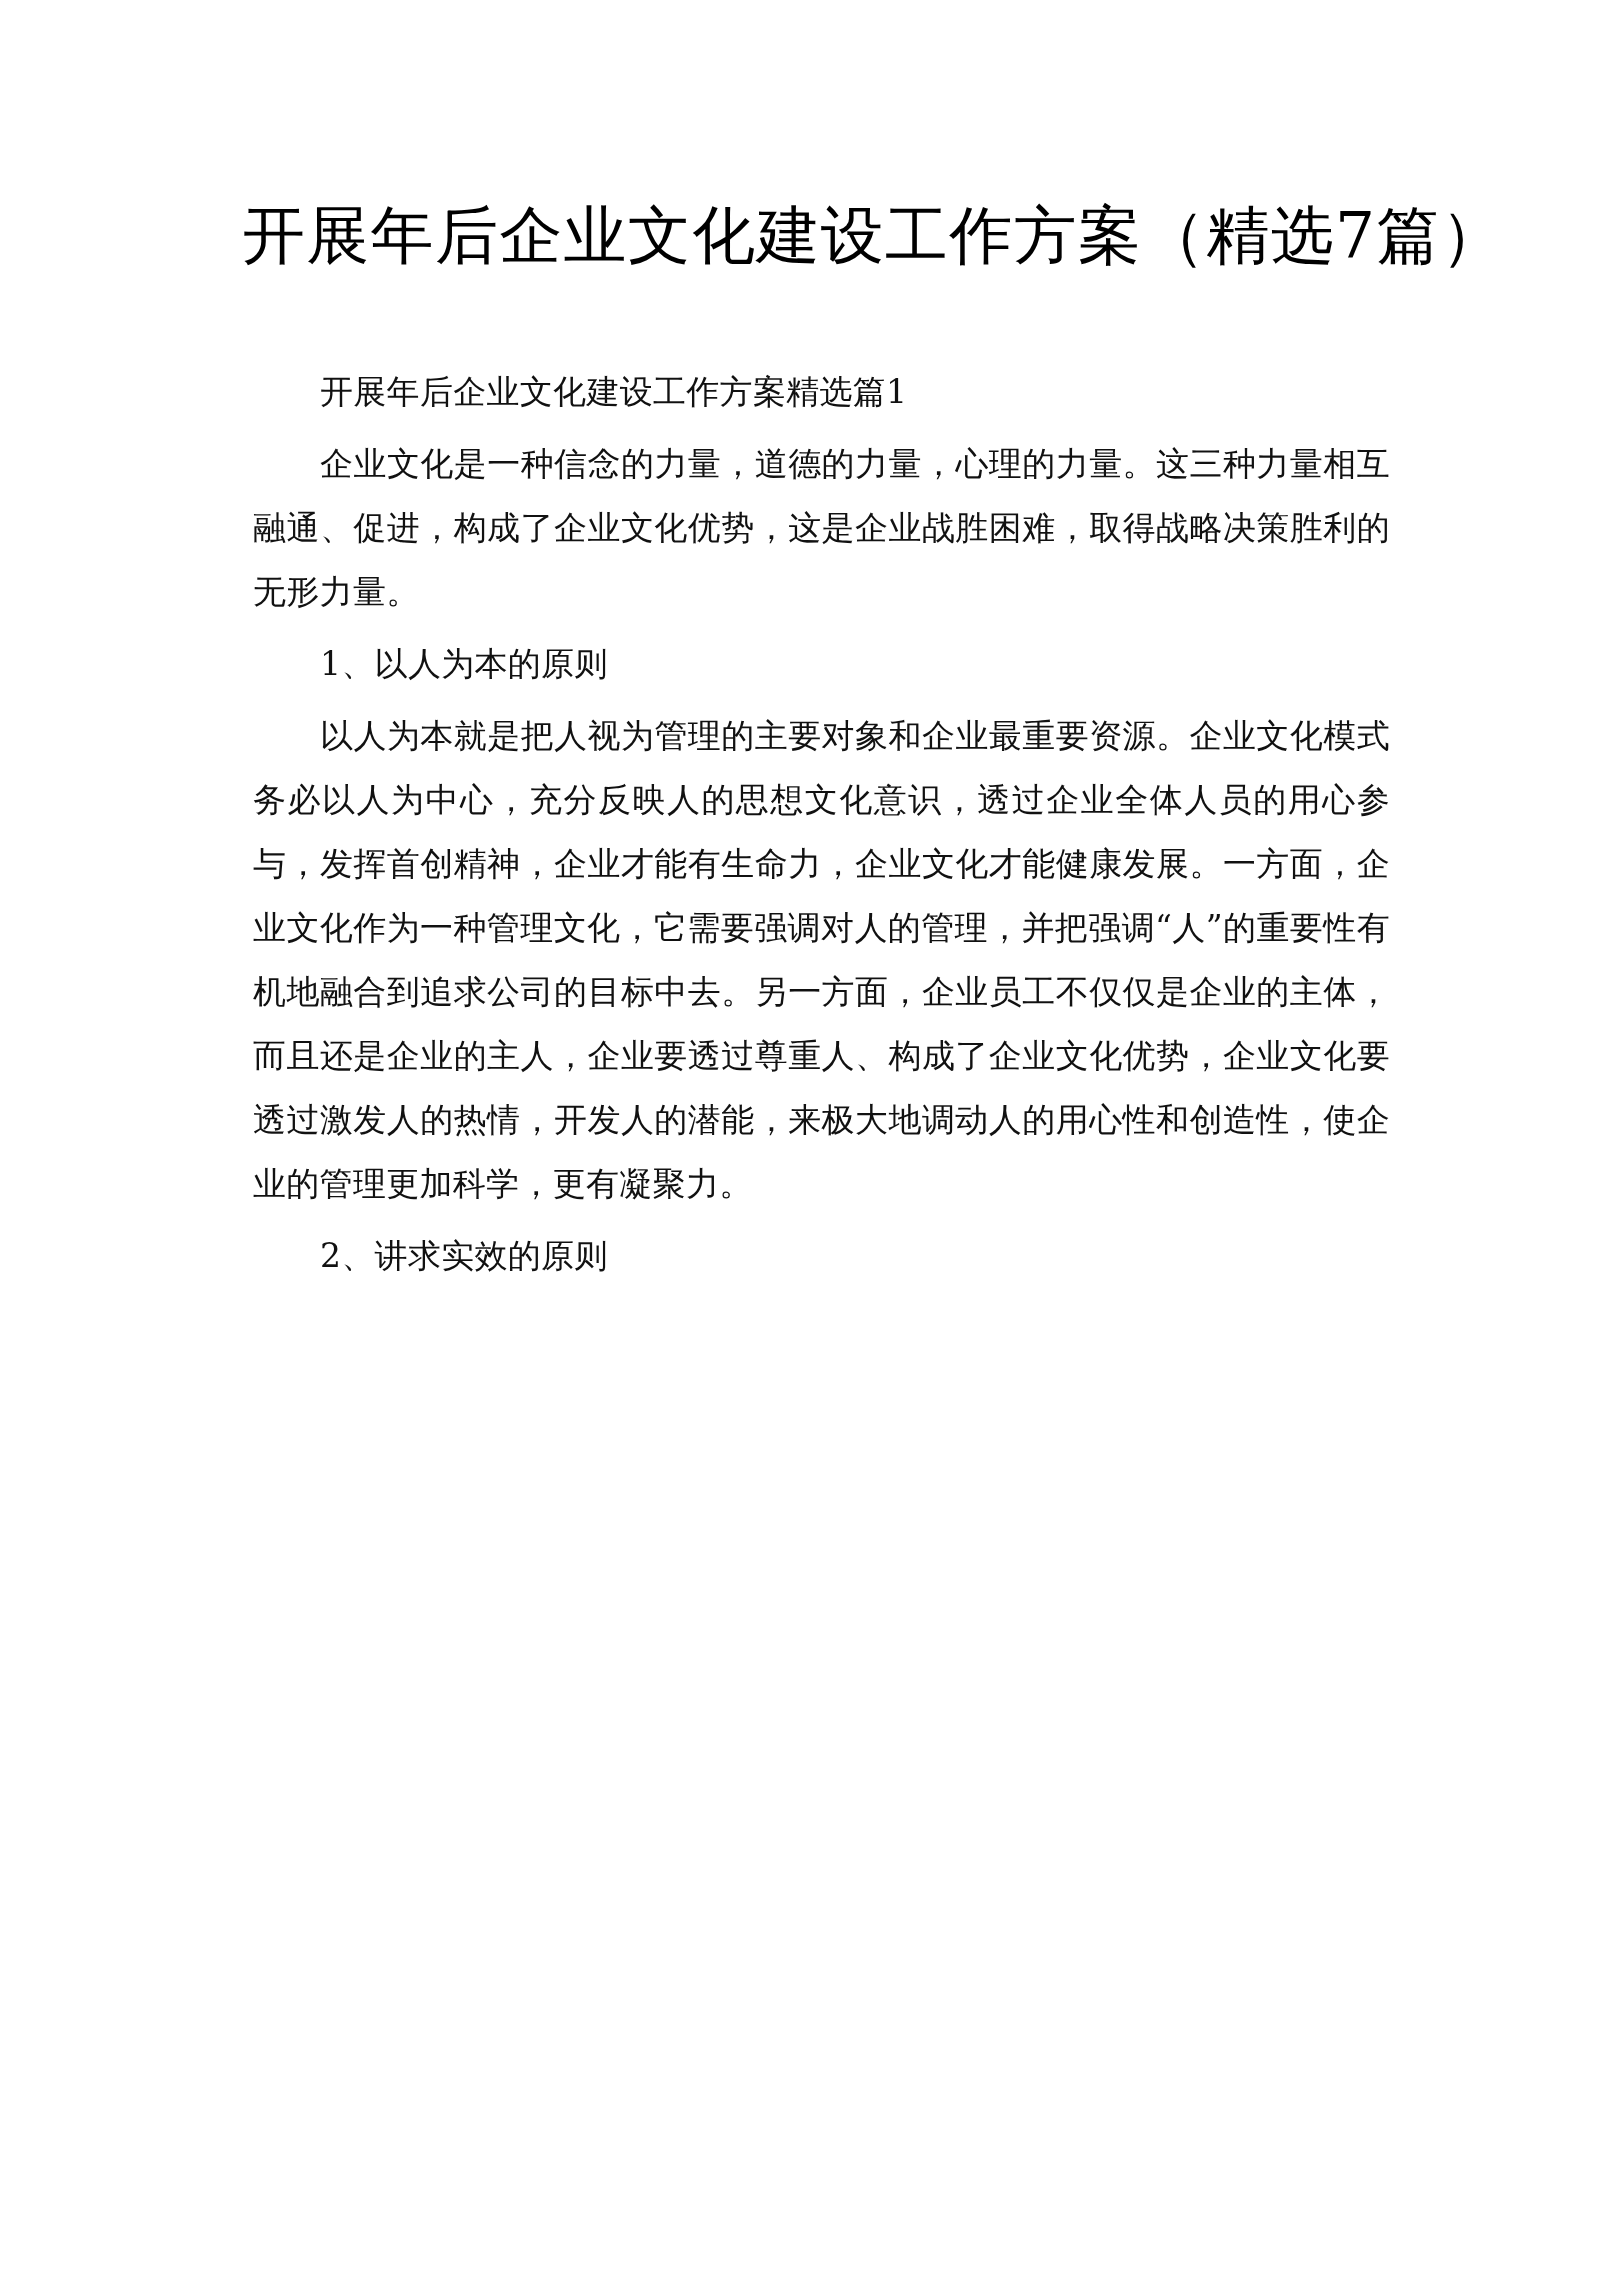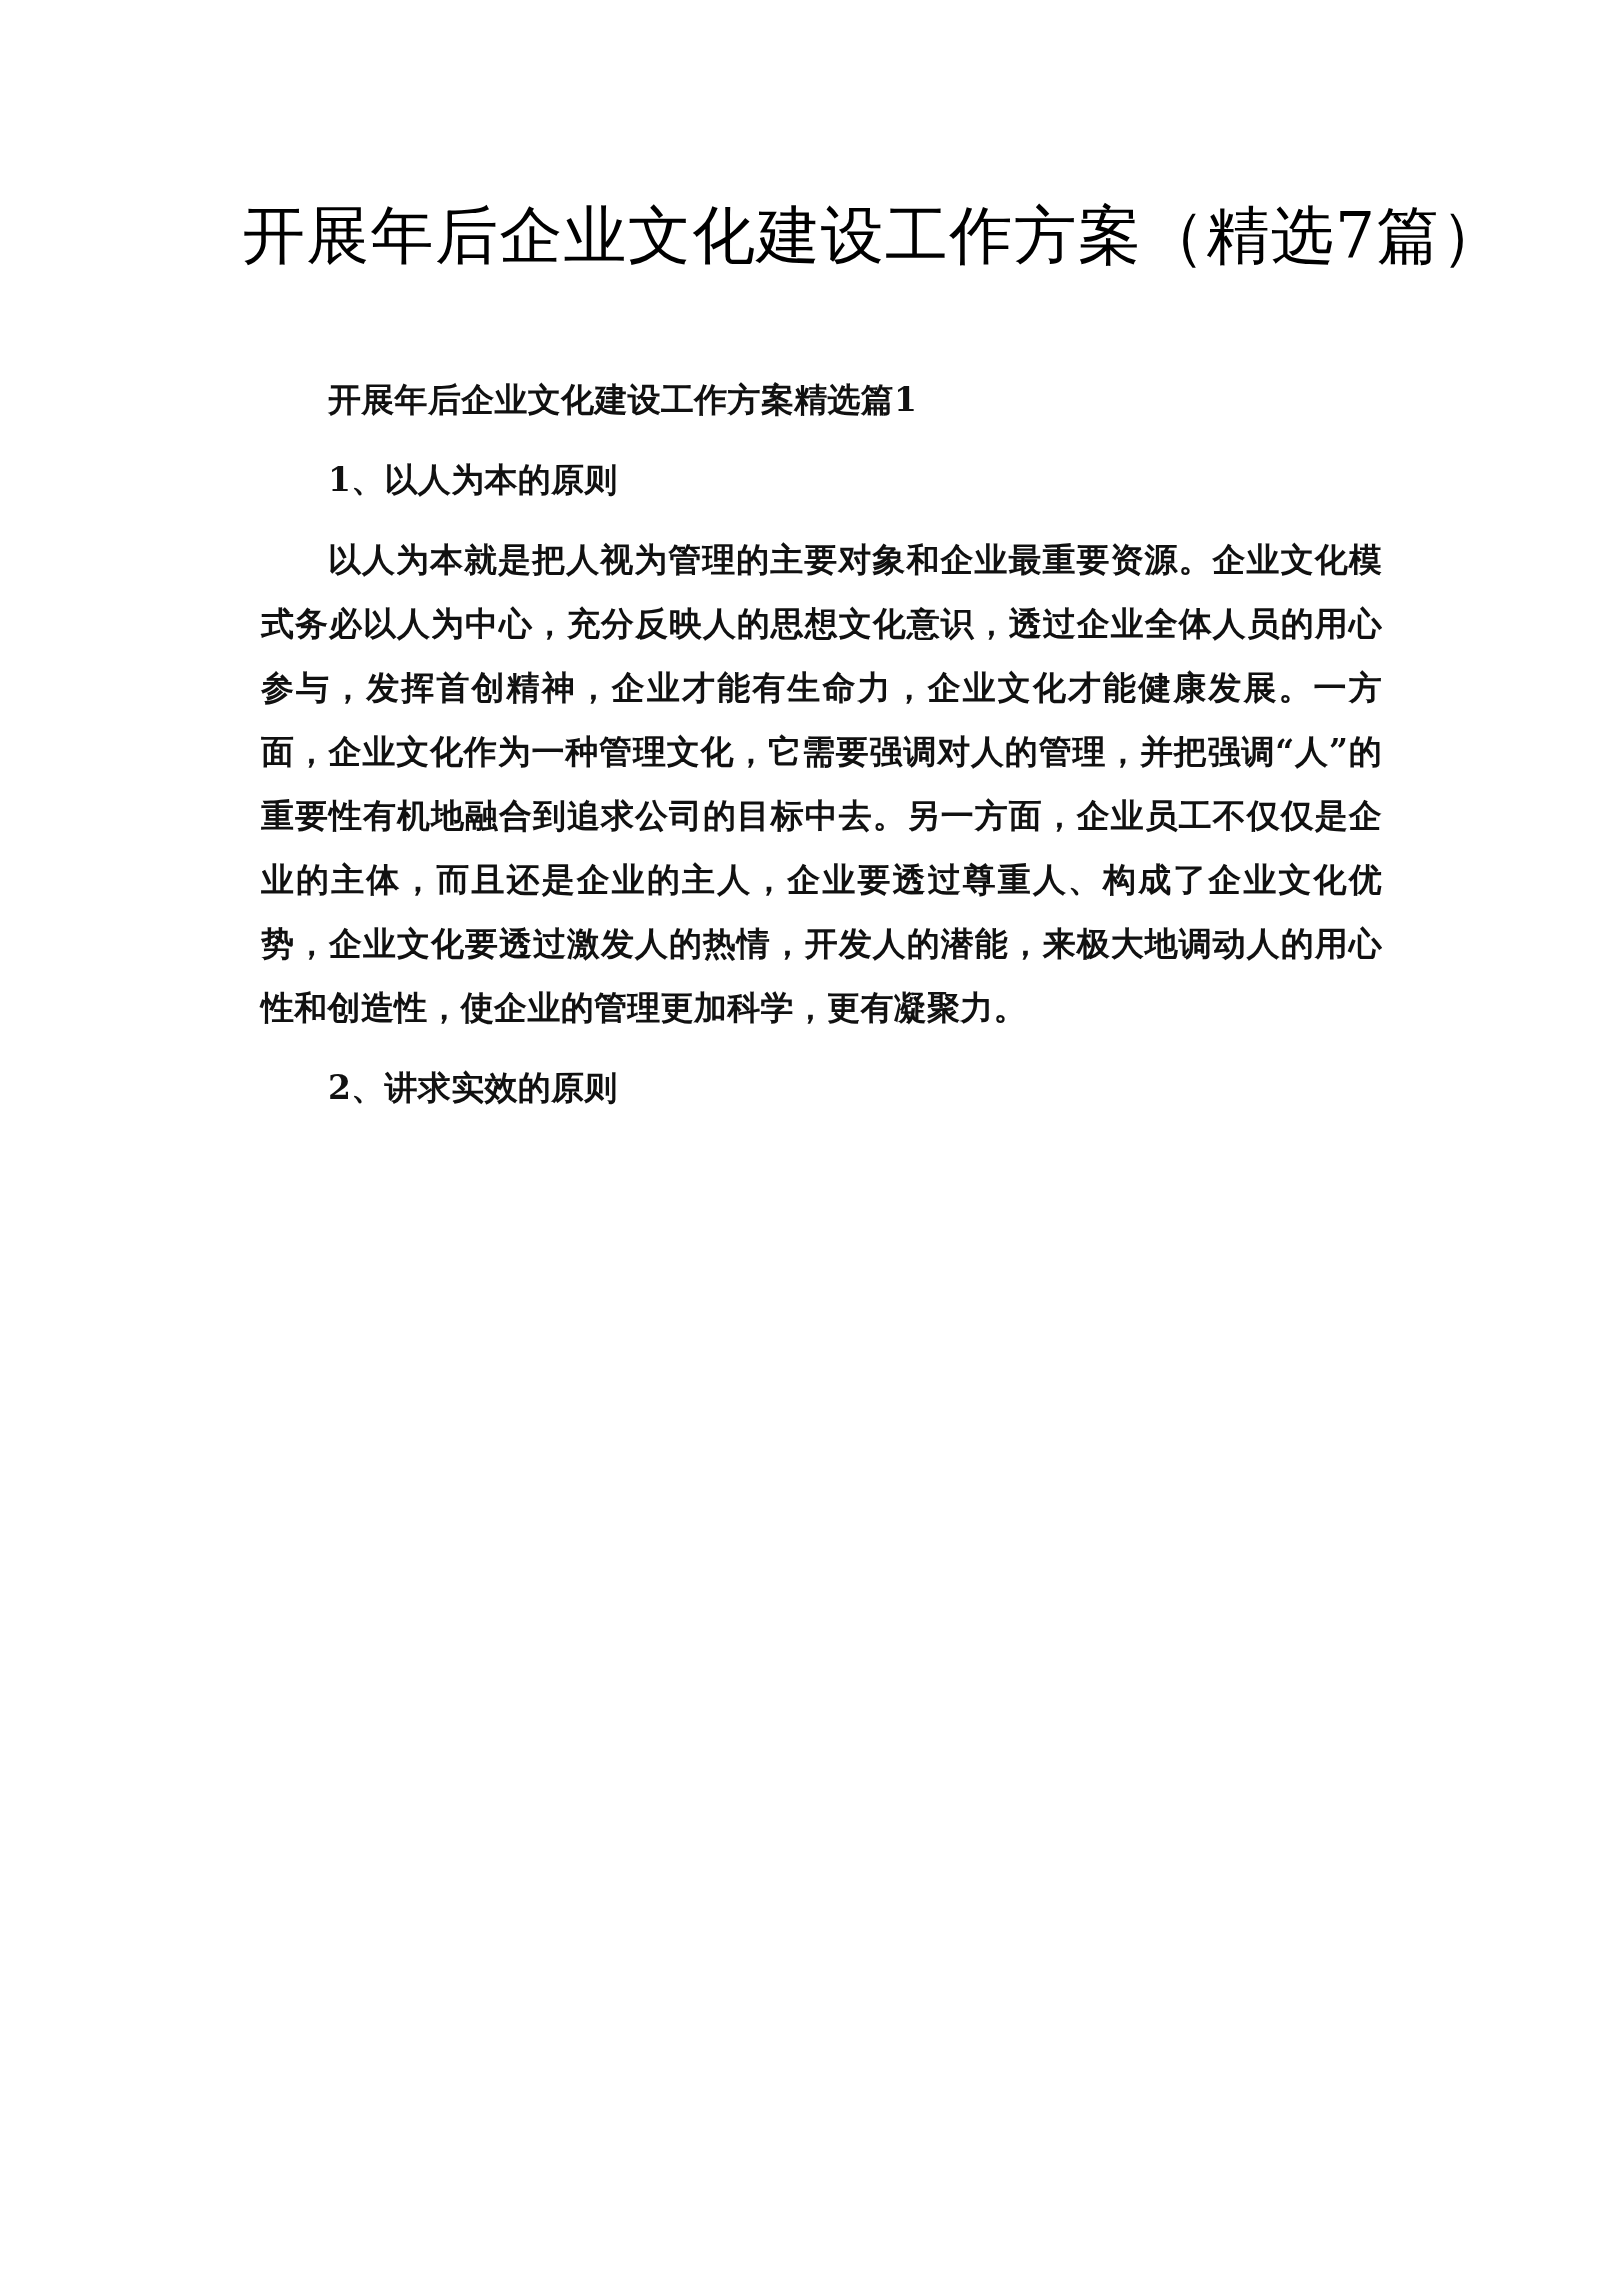--- a/index.html
+++ b/index.html
@@ -37,37 +37,37 @@
       white-space: nowrap;
       color: #000000;
     }
     .content {
       position: absolute;
       left: 245px;
       top: 352px;
       width: 1153px;
     }
     .para {
-      margin: 16px;
+      margin: 8px;
       font-size: 33px;
       line-height: 64px;
       text-align: justify;
       text-justify: inter-character;
       text-indent: 67px;
       letter-spacing: 0.3px;
       word-break: break-all;
-      font-weight: bold;
     }
   </style>
 </head>
 <body>
 
 <div class="page">
   <h1 class="doc-title">开展年后企业文化建设工作方案（精选7篇）</h1>
 
   <div class="content">
     <p class="para">开展年后企业文化建设工作方案精选篇1</p>
+    <p class="para">企业文化是一种信念的力量，道德的力量，心理的力量。这三种力量相互融通、促进，构成了企业文化优势，这是企业战胜困难，取得战略决策胜利的无形力量。</p>
     <p class="para">1、以人为本的原则</p>
     <p class="para">以人为本就是把人视为管理的主要对象和企业最重要资源。企业文化模式务必以人为中心，充分反映人的思想文化意识，透过企业全体人员的用心参与，发挥首创精神，企业才能有生命力，企业文化才能健康发展。一方面，企业文化作为一种管理文化，它需要强调对人的管理，并把强调“人”的重要性有机地融合到追求公司的目标中去。另一方面，企业员工不仅仅是企业的主体，而且还是企业的主人，企业要透过尊重人、构成了企业文化优势，企业文化要透过激发人的热情，开发人的潜能，来极大地调动人的用心性和创造性，使企业的管理更加科学，更有凝聚力。</p>
     <p class="para">2、讲求实效的原则</p>
   </div>
 </div>
 
 
 </body></html>

